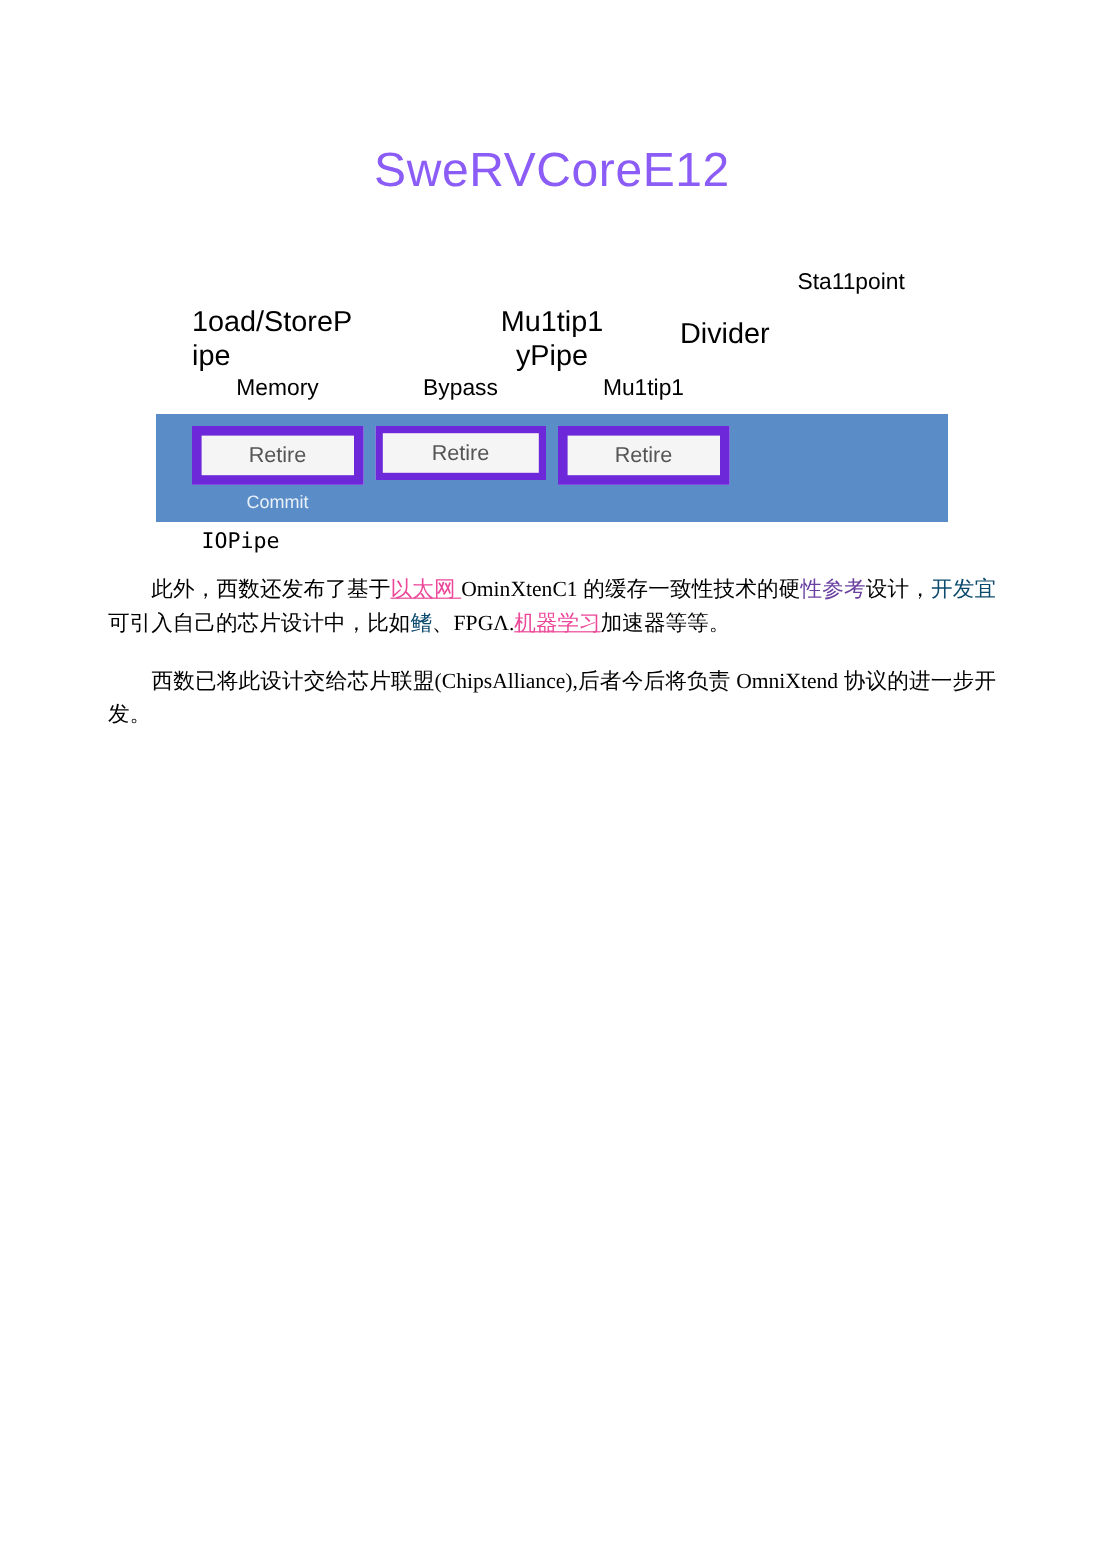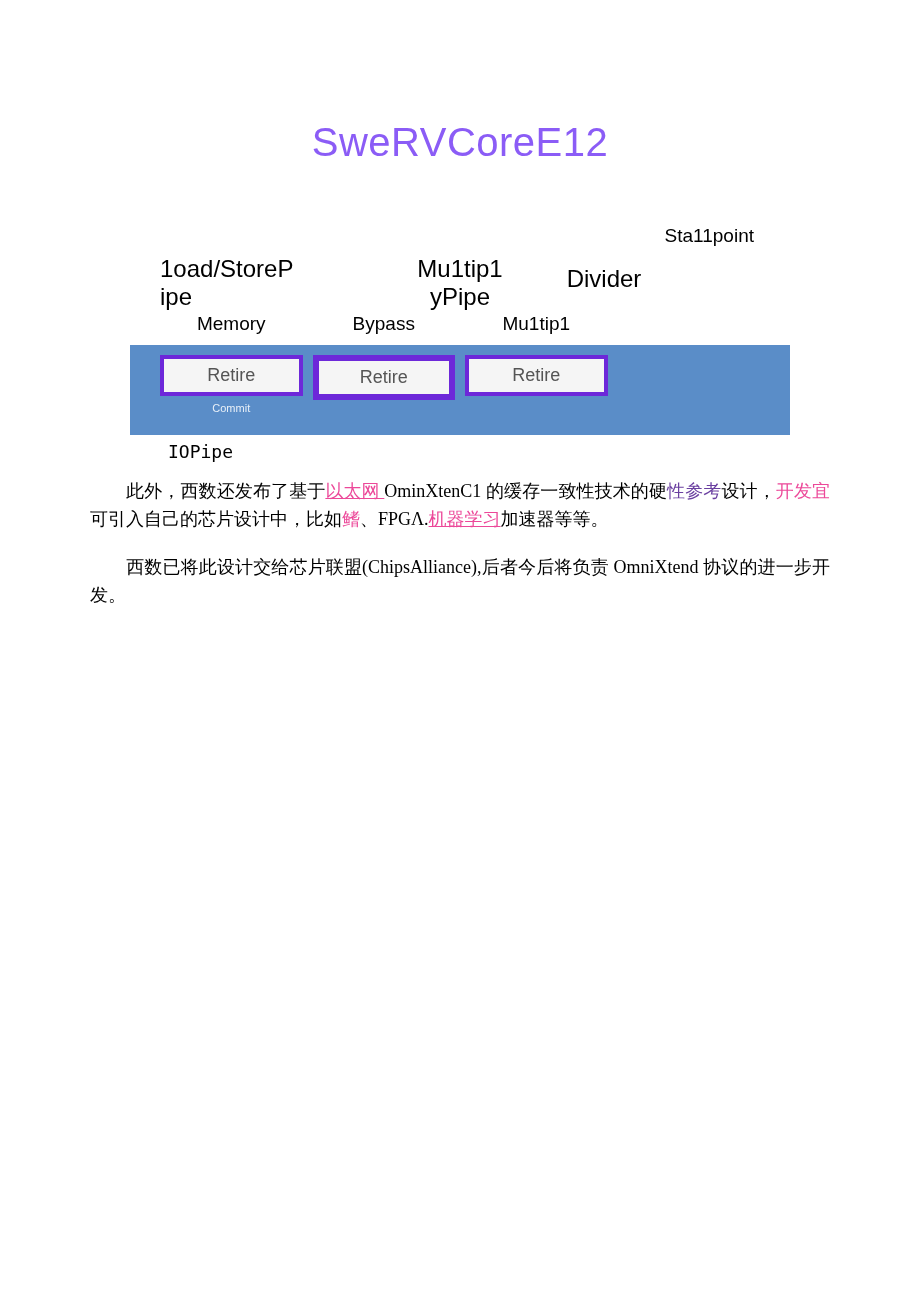--- a/index.html
+++ b/index.html
@@ -92,28 +92,28 @@
     display: flex;
     flex-direction: column;
     align-items: center;
     gap: 6px;
   }
   .retire-btn {
     background: #f5f5f5;
     color: #555;
     font-size: 18px;
     padding: 6px 14px;
-    border: 4px solid #6d28d9;
+    border: 8px solid #6d28d9;
     width: 100%;
     text-align: center;
   }
   .slot.wide .retire-btn { border-width: 6px; }
   .commit {
     color: #e8f0f8;
-    font-size: 11px;
+    font-size: 15px;
   }
   .retire-bar .slot.last {
     background: transparent;
   }
   .fetch {
     font-family: "SimSun", monospace;
     font-size: 18px;
     color: #000;
     margin: 6px 0 16px 78px;
   }
@@ -121,21 +121,21 @@
     font-family: "SimSun", serif;
     font-size: 18px;
     line-height: 1.55;
     color: #000;
     margin: 0 0 20px 0;
     padding: 0 0 0 0;
     text-align: justify;
   }
   .para .indent { display: inline-block; width: 2em; }
   .link { color: #ec4899; text-decoration: underline; }
-  .linkplain { color: #ec4899; text-decoration: none; }
+  .linkplain { color: #0c4a6e; text-decoration: none; }
   .purple { color: #6a3fa0; }
 </style>
 </head>
 <body>
 
 <div class="page">
   <h1 class="title">SweRVCoreE12</h1>
 
   <div class="diagram-wrap">
     <div class="stallpoint">Sta11point</div>

